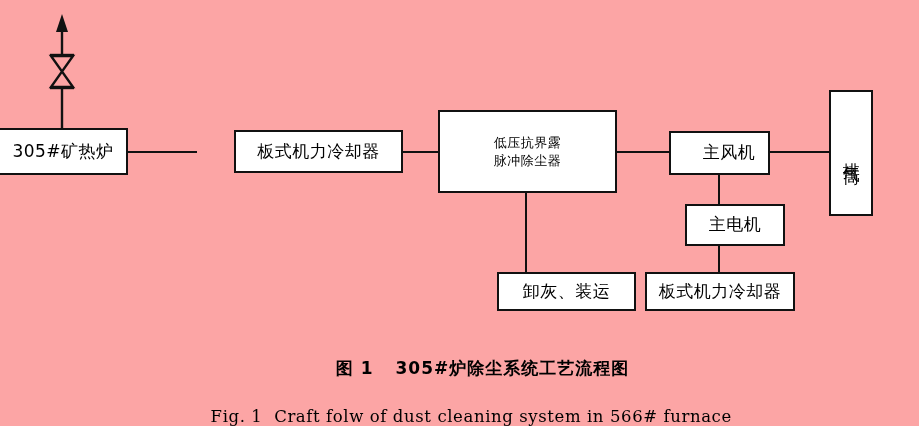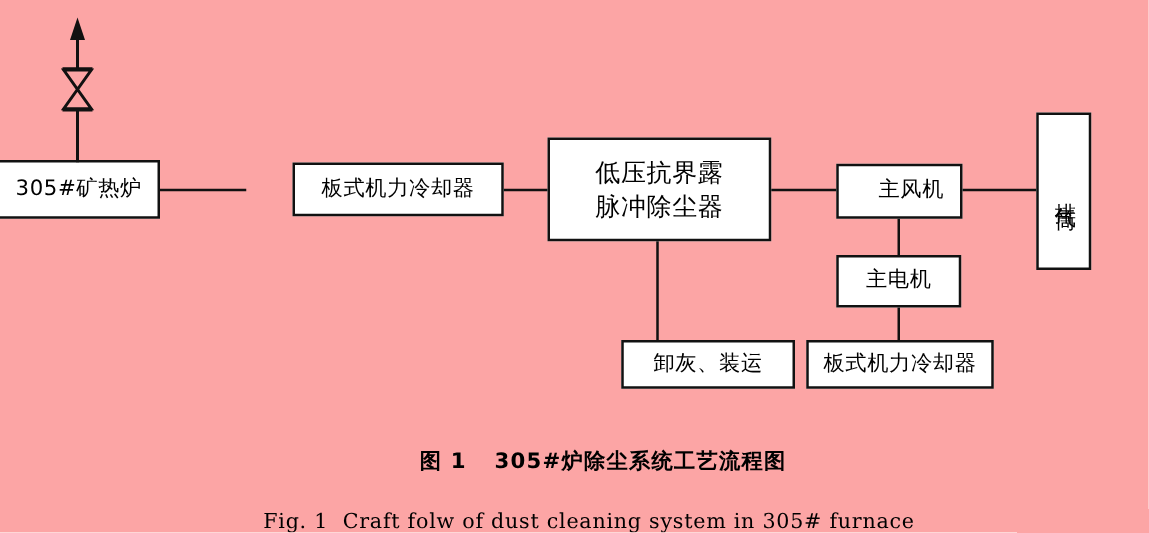--- a/index.html
+++ b/index.html
@@ -25,21 +25,21 @@
     display: flex;
     align-items: center;
     justify-content: center;
     text-align: center;
     line-height: 1.15;
     font-size: 17px;
     letter-spacing: 0.5px;
     z-index: 3;
   }
   .node .label { display: block; white-space: pre-line; }
-  .node.two-line { font-size: 20px; line-height: 1.35; }
+  .node.two-line { font-size: 13px; line-height: 1.35; }
   .node.vertical {
     writing-mode: vertical-rl;
     text-orientation: upright;
     letter-spacing: 3px;
     font-size: 17px;
   }
   
   .hline {
     position: absolute;
     height: 0;
@@ -126,33 +126,33 @@
   </div>
 
   <div class="node" style="left:669px; top:131px; width:101px; height:44px;padding-left:19px;">
     <span class="label">主风机</span>
   </div>
 
   <div class="node vertical" style="left:829px; top:90px; width:44px; height:126px;">
     <span class="label">排气筒</span>
   </div>
 
-  <div class="node" style="left:669px; top:204px; width:100px; height:42px;">
+  <div class="node" style="left:685px; top:204px; width:100px; height:42px;">
     <span class="label">主电机</span>
   </div>
 
   <div class="node" style="left:645px; top:272px; width:150px; height:39px;">
     <span class="label">板式机力冷却器</span>
   </div>
 
   <div class="node" style="left:460px; top:272px; width:139px; height:39px;margin-left:37px;">
     <span class="label">卸灰、装运</span>
   </div>
 
   <div class="caption caption-cn" style="top:357px;">
     <span class="fig-no">图 1</span><span>305#炉除尘系统工艺流程图</span>
   </div>
 
   <div class="caption caption-en" style="top:388px;">
-    <span>Fig. 1  Craft folw of dust cleaning system in 305# furnace</span>
+    <span>Fig. 1  Craft folw of dust cleaning system in 566# furnace</span>
   </div>
 
 </div>
 
 </body></html>

